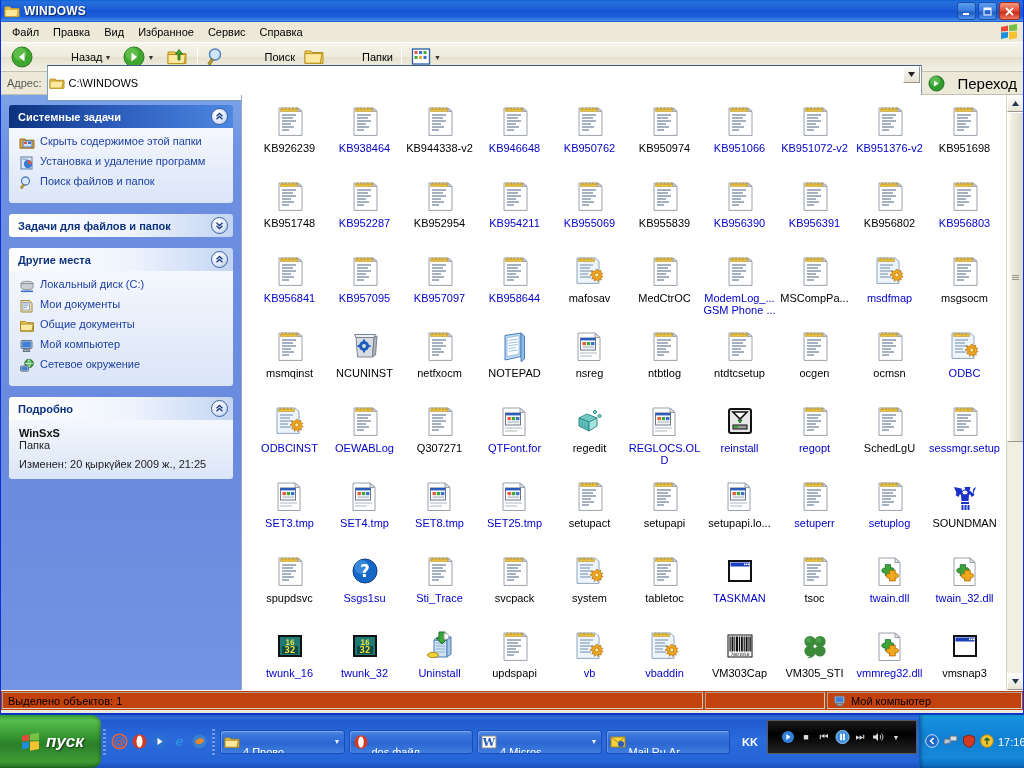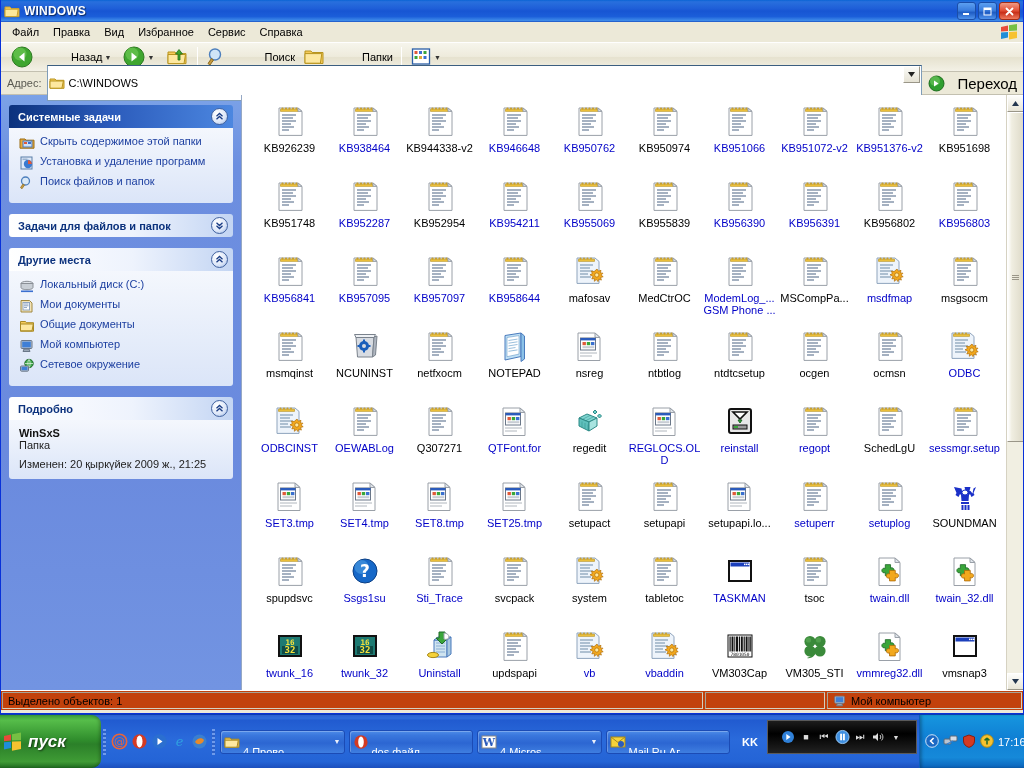--- a/index.html
+++ b/index.html
@@ -203,21 +203,21 @@
   #taskbar {
     position:absolute; left:0; top:714px; width:1024px; height:54px;
     background:linear-gradient(180deg,#2b5fd0 0%,#2f6ddb 6%,#215bd0 10%,#2a6adb 45%,#2464d6 88%,#1c4fbd 100%);
     border-top:1px solid #0a3bb0;
     display:flex; align-items:stretch;
   }
   #startbtn {
     width:101px; flex:none;
     background:linear-gradient(180deg,#3aa13a 0%,#56bd4a 10%,#2f8c2c 48%,#2b8029 55%,#3f9b35 88%,#1f6b20 100%);
     border-radius:0 9px 9px 0;
-    display:flex; align-items:center; padding-left:2px;
+    display:flex; align-items:center; padding-left:20px;
     box-shadow: inset -2px 0 3px rgba(0,0,0,.2);
   }
   #startbtn .slabel {
     color:#fff; font-weight:bold; font-style:italic; font-size:17px;
     text-shadow:1px 1px 2px rgba(0,0,0,.6);
     margin-left:4px;
   }
   .ql-sep { width:7px; flex:none; display:flex; align-items:center; justify-content:center; }
   .ql-sep i { display:block; width:3px; height:26px;
     background:repeating-linear-gradient(180deg,#6f9beb 0 2px,#2e61c7 2px 4px); }

